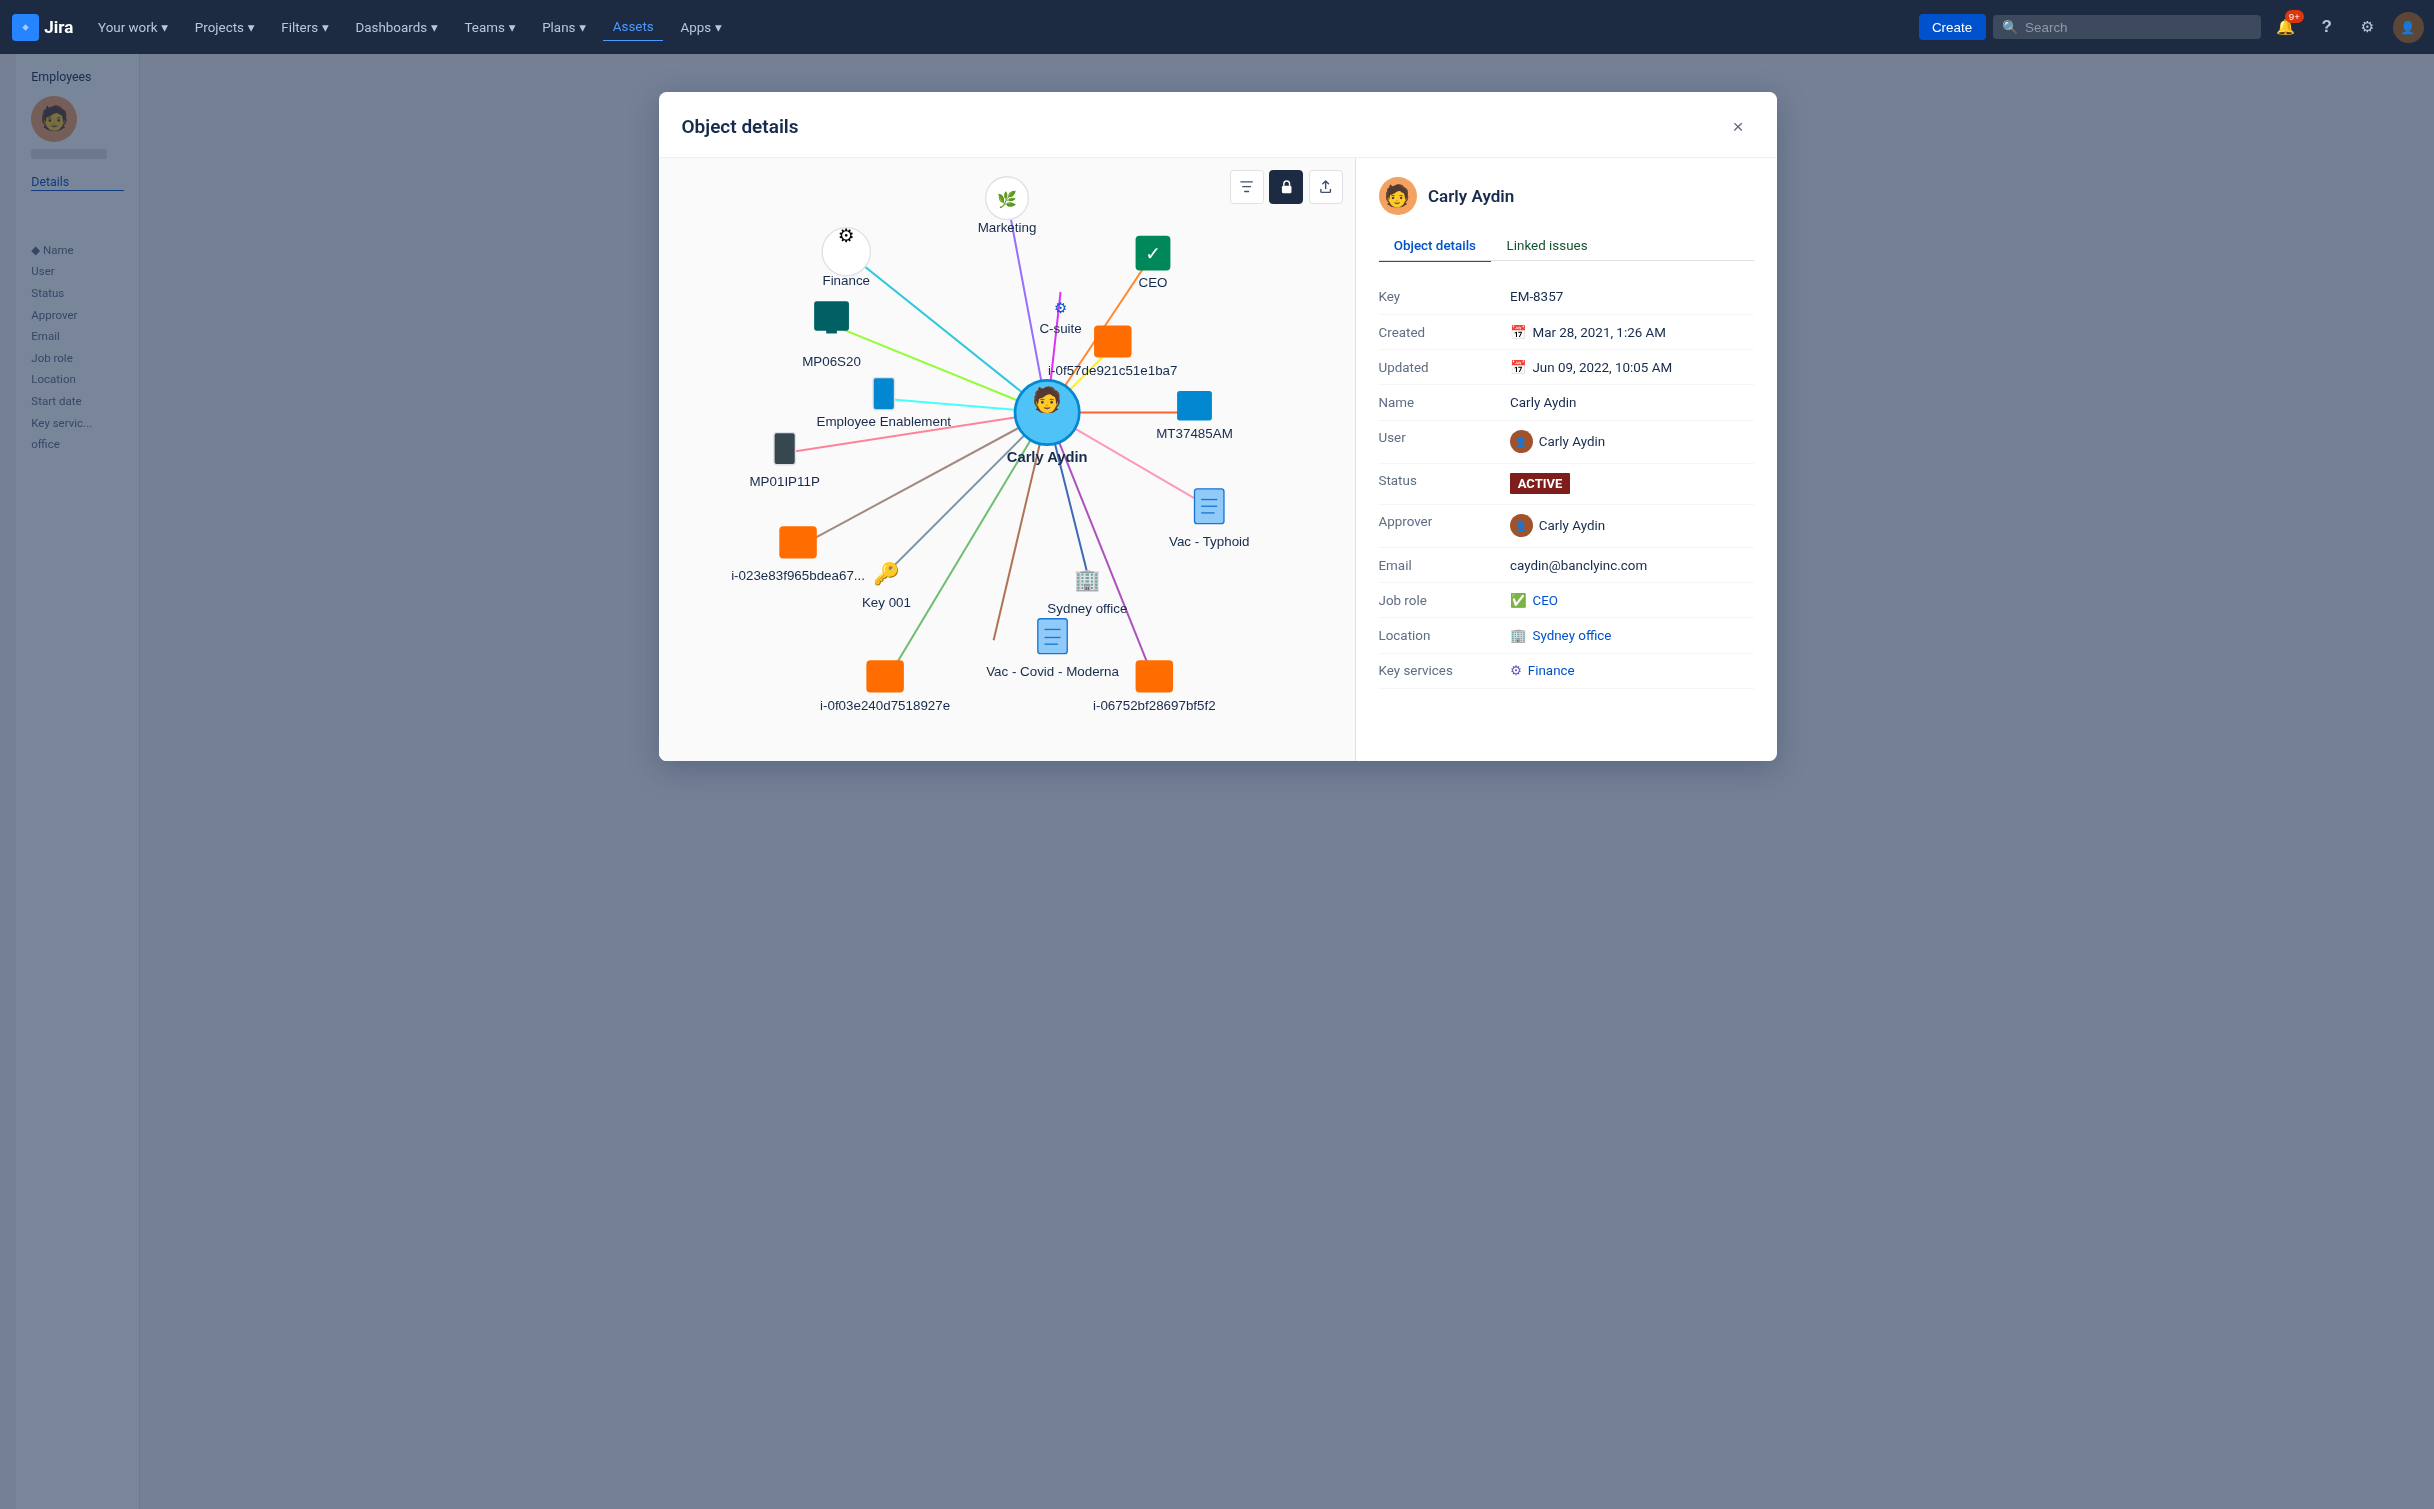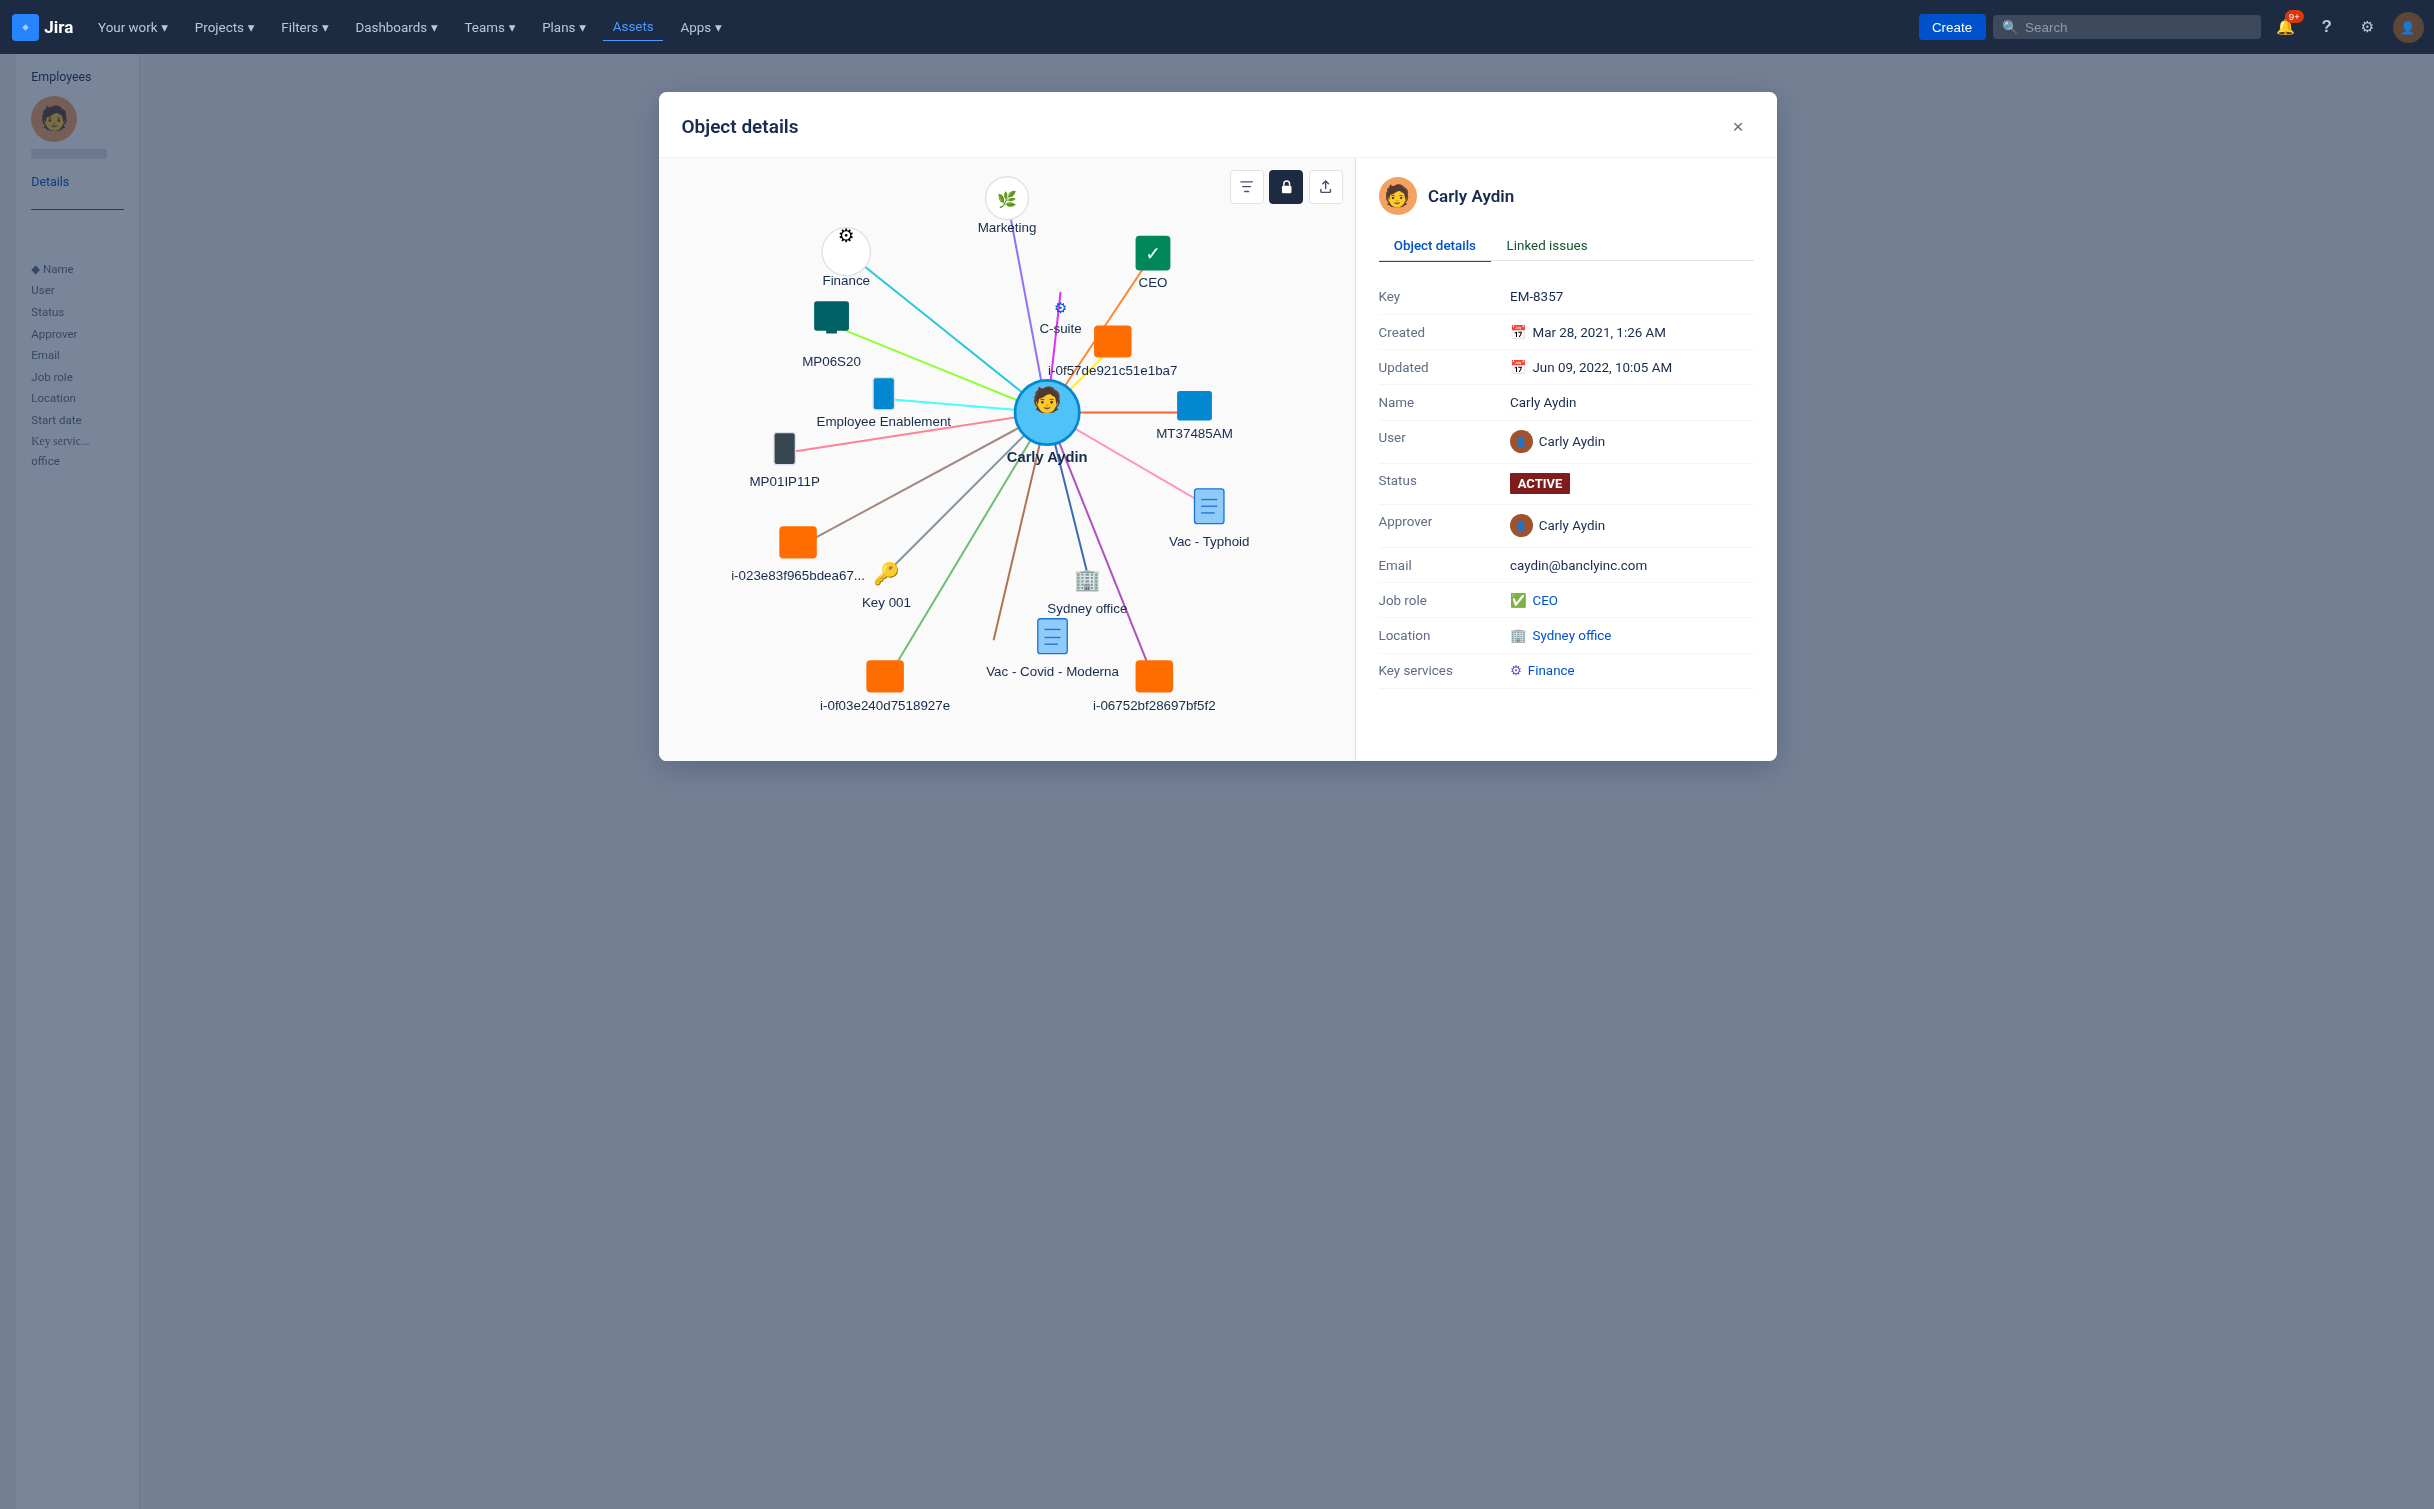--- a/index.html
+++ b/index.html
@@ -361,31 +361,31 @@
     </div>
   </div>
 </div>
 
 <div class="page-bg">
 
   <div style="position:absolute; left:16px; top:0; width:124px; height:100%; background:white; border-right:1px solid #dfe1e6; padding:15.3px; opacity:0.9;">
     <div style="font-size:12.4px; color:#172b4d; margin-bottom:11.5px;">Employees</div>
     <div style="width:46px; height:46px; background:#f4a261; border-radius:50%; display:flex; align-items:center; justify-content:center; font-size:23px; margin-bottom:7.6px;">🧑</div>
     <div style="width:76px; height:9.6px; background:#dfe1e6; border-radius:1.9px; margin-bottom:5.7px;"></div>
-    <div style="margin-top:15.3px; border-bottom: 1.9px solid #0052cc; padding-bottom:20px; color:#0052cc; font-size:12.4px;">Details</div>
+    <div style="margin-top:15.3px; border-bottom: 1.9px solid #0052cc; padding-bottom:1px; color:#0052cc; font-size:12.4px;">Details</div>
     <div style="margin-top:11.5px; display:flex; flex-direction:column; gap:7.6px;">
       <div style="font-size:11.5px; color:#5e6c84;margin-top:40px;">◆ Name</div>
       <div style="font-size:11.5px; color:#5e6c84;">User</div>
       <div style="font-size:11.5px; color:#5e6c84;">Status</div>
       <div style="font-size:11.5px; color:#5e6c84;">Approver</div>
       <div style="font-size:11.5px; color:#5e6c84;">Email</div>
       <div style="font-size:11.5px; color:#5e6c84;">Job role</div>
       <div style="font-size:11.5px; color:#5e6c84;">Location</div>
       <div style="font-size:11.5px; color:#5e6c84;">Start date</div>
-      <div style="font-size:11.5px; color:#5e6c84;font-family:Liberation Serif, serif;">Key servic...</div>
+      <div style="font-size:11.5px; color:#5e6c84;">Key servic...</div>
       <div style="font-size:11.5px; color:#5e6c84;">office</div>
     </div>
   </div>
 </div>
 
 <div class="overlay">
   <div class="modal">
 
     <div class="modal-header">
       <span class="modal-title">Object details</span>

